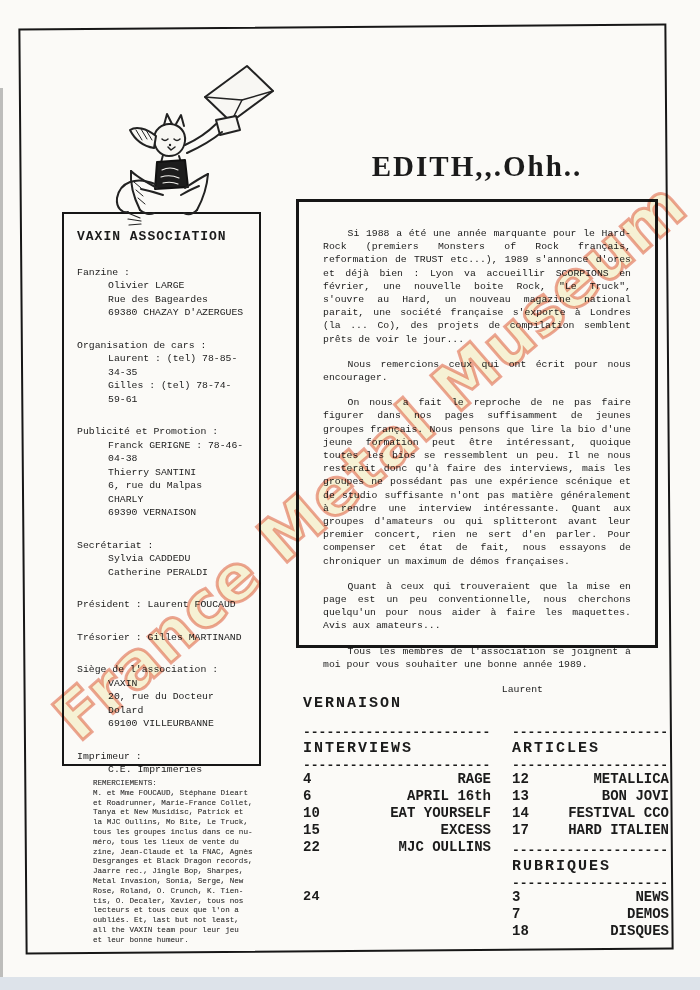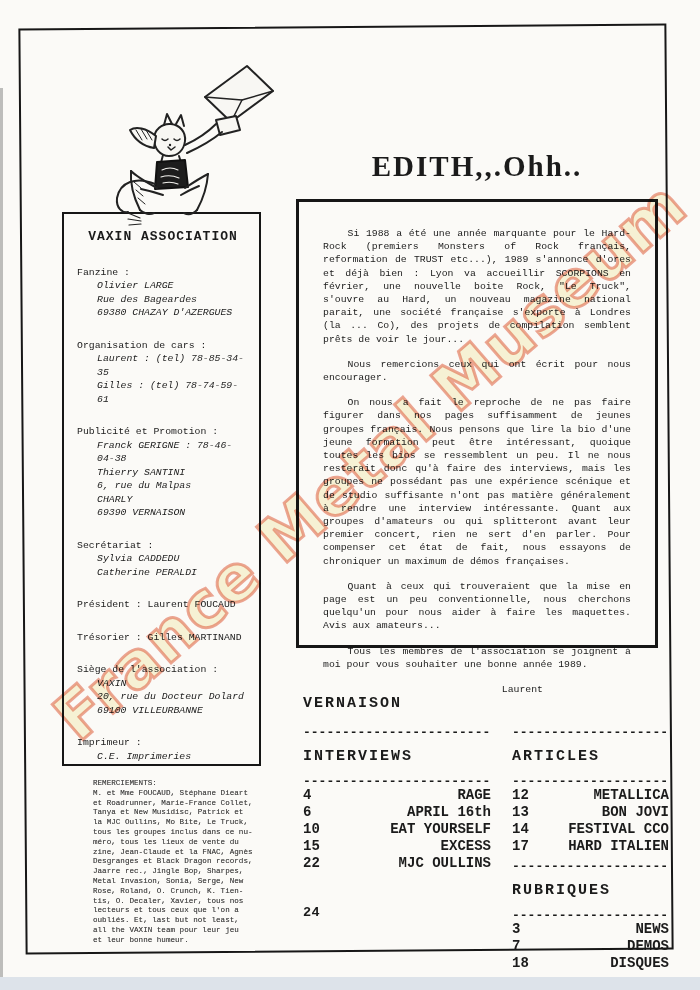--- a/index.html
+++ b/index.html
@@ -16,42 +16,42 @@
     border:2.5px solid #171717;transform:rotate(-0.45deg);z-index:1;background:transparent;
   }
   
   .mascot{position:absolute;left:84px;top:40px;z-index:5;}
   
   .assoc-box{
     position:absolute;left:62px;top:212px;width:199px;height:554px;z-index:2;
     border:2px solid #161616;box-sizing:border-box;padding:16px 10px 0 13px;
     font-size:9.8px;line-height:13.5px;
   }
-  .assoc-title{font-weight:700;font-size:13px;letter-spacing:1px;text-align:center;margin-bottom:22px;}
+  .assoc-title{font-weight:700;font-size:13px;letter-spacing:1px;text-align:left;margin-bottom:22px;}
   .assoc-section{margin-bottom:19px;}
-  .assoc-line{margin-left:20px;font-style:italic;}
+  .assoc-line{margin-left:31px;}
   
   .edito-title{
     position:absolute;left:296px;top:150px;width:362px;text-align:center;z-index:2;
     font-family:"Liberation Serif","DejaVu Serif",serif;font-weight:700;
     font-size:29px;letter-spacing:2px;
   }
   .edito-box{
     position:absolute;left:296px;top:199px;width:362px;height:449px;z-index:2;
     border:3px solid #161616;box-sizing:border-box;padding:13px 12px;
     font-size:9.8px;line-height:13.2px;text-align:justify;
   }
   .edito-box p{margin:12px;text-indent:2.5em;}
   .edito-sig{margin-top:10px;text-align:right;padding-right:88px;text-indent:0 !important;}
   
   .toc-title{position:absolute;left:303px;top:695px;font-size:15px;font-weight:700;letter-spacing:2px;z-index:2;}
   .toc-col-left{position:absolute;left:303px;top:727px;width:188px;z-index:2;}
   .toc-col-right{position:absolute;left:512px;top:727px;width:157px;z-index:2;}
   .toc-rule{font-size:13px;line-height:11px;font-weight:700;white-space:nowrap;overflow:hidden;}
-  .toc-head{font-size:15px;font-weight:700;letter-spacing:2px;line-height:20px;margin:9px 0;}
+  .toc-head{font-size:15px;font-weight:700;letter-spacing:2px;line-height:20px;margin:1px 0;}
   .toc-row{display:flex;justify-content:space-between;font-size:14px;font-weight:700;line-height:17px;}
   .toc-group2{margin-top:6px;}
   .toc-special{display:flex;gap:32px;font-size:13.5px;font-weight:700;letter-spacing:.5px;margin-top:33px;}
   
   .thanks{
     position:absolute;left:93px;top:779px;width:164px;z-index:2;
     font-size:7.6px;line-height:9.8px;color:#2e2e2e;opacity:.88;
     text-shadow:0 0 .5px #777;
   }
   

